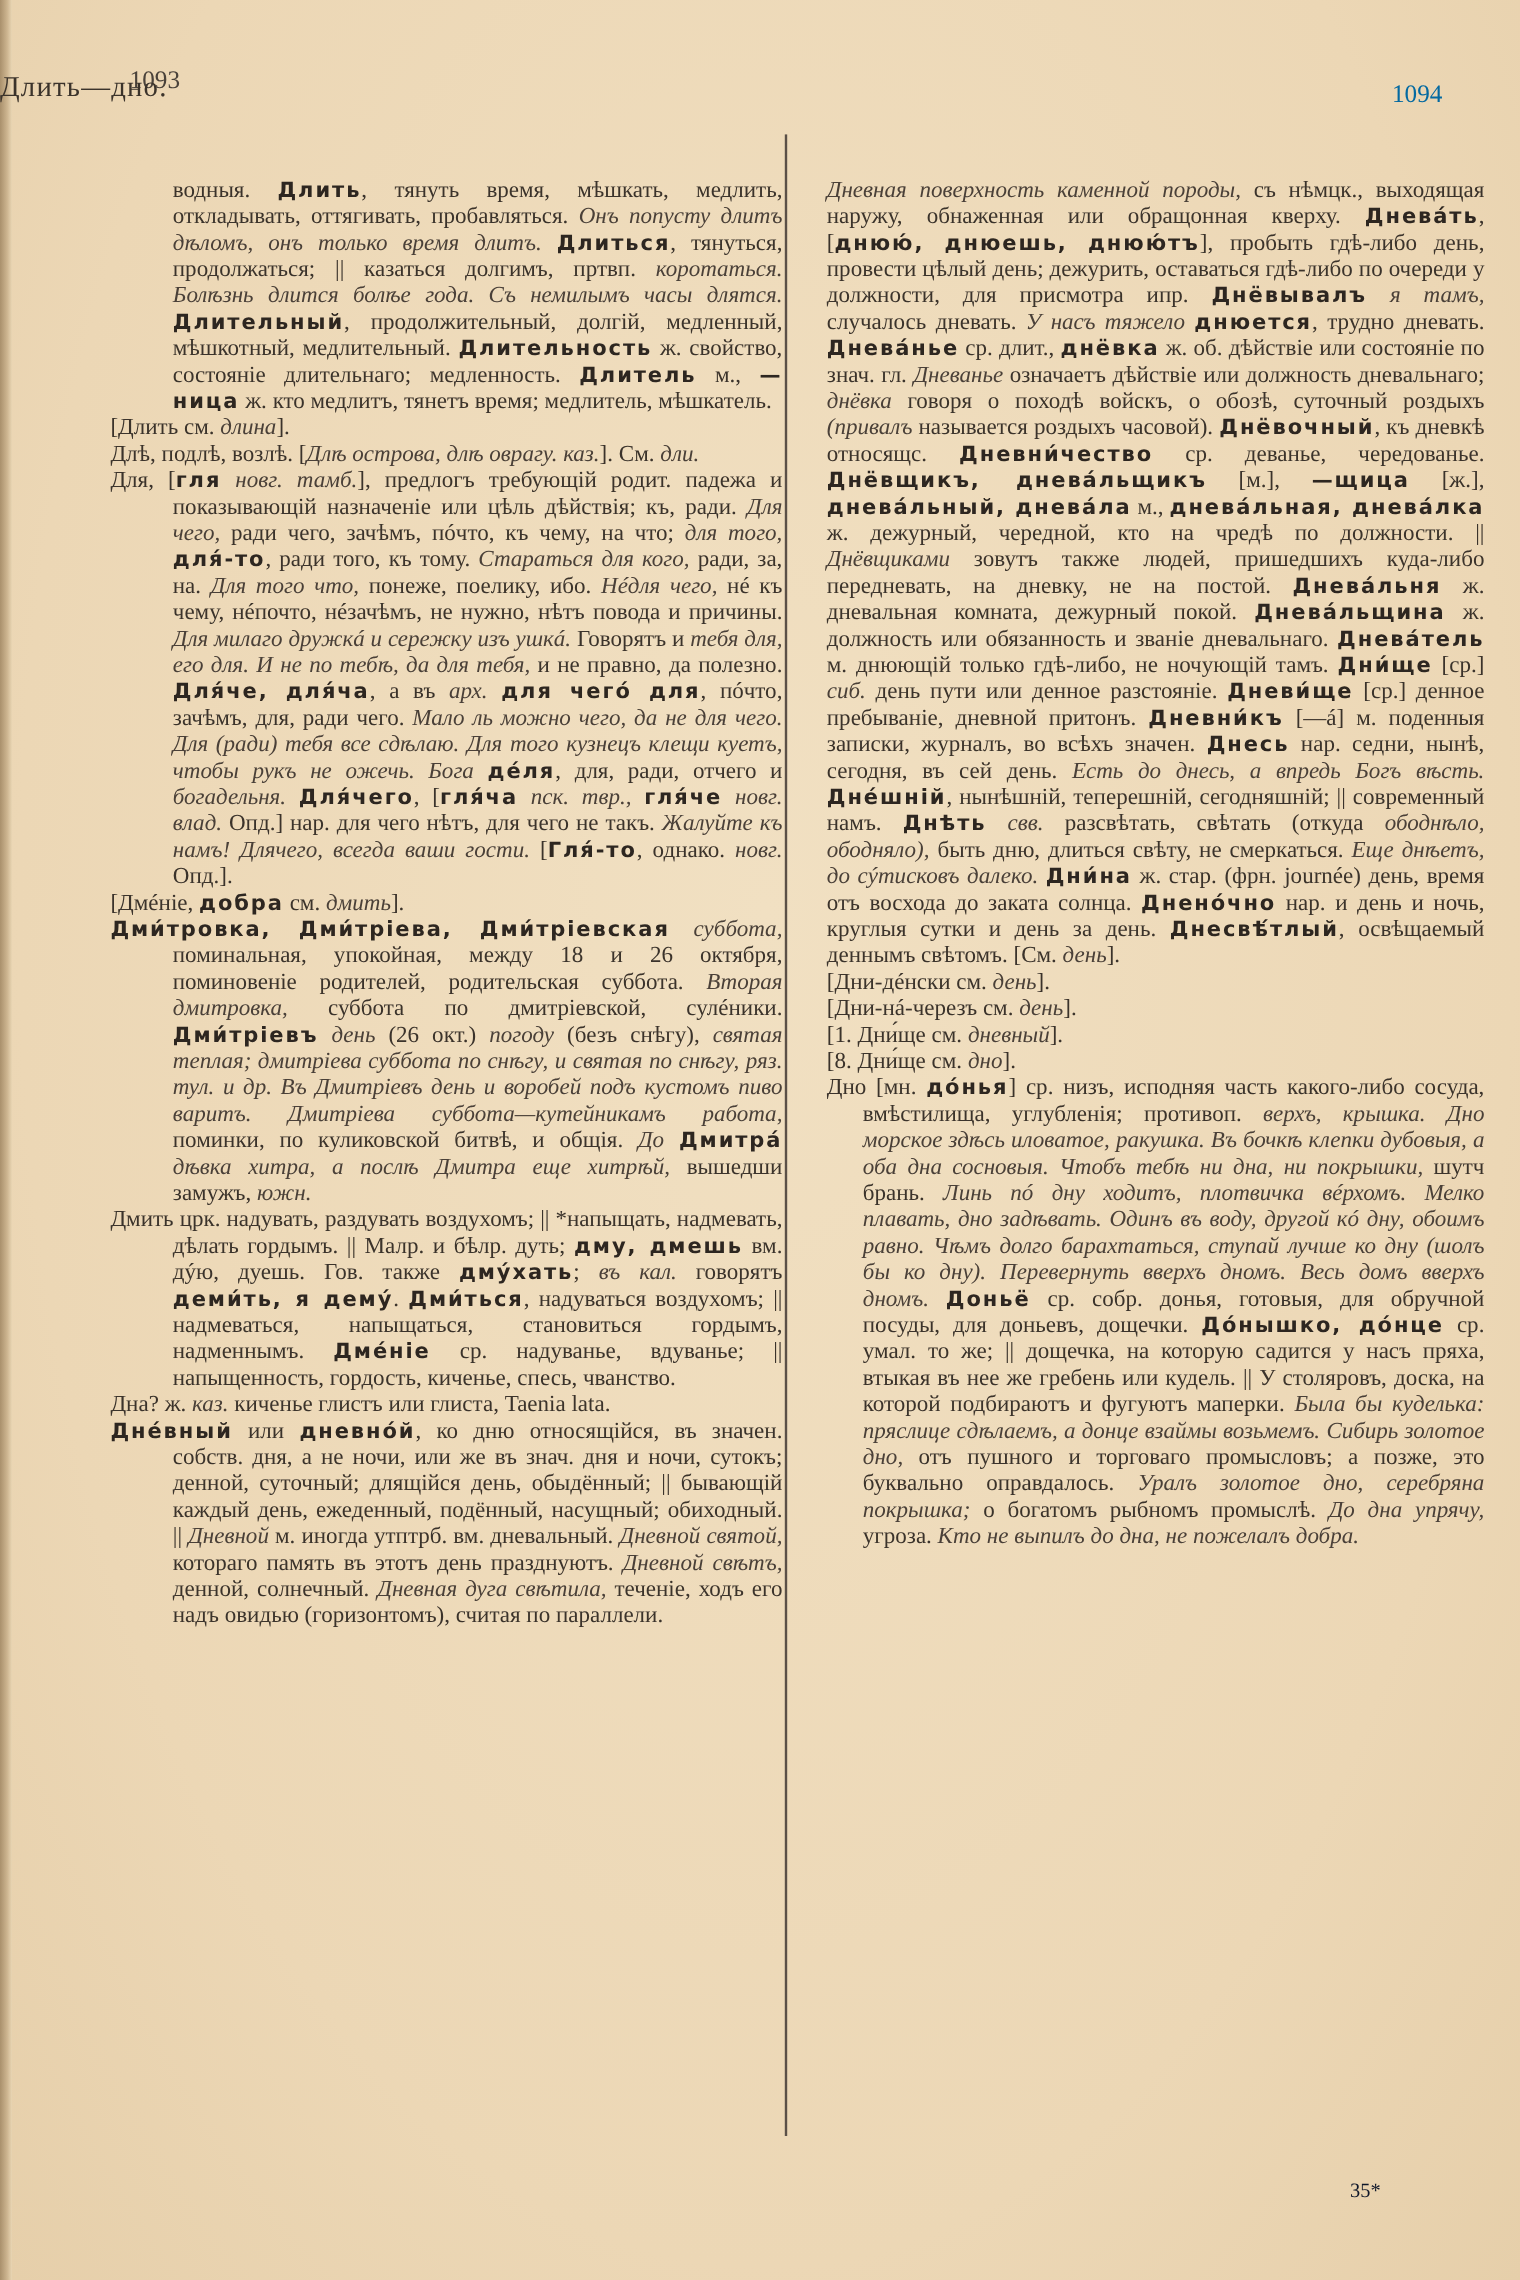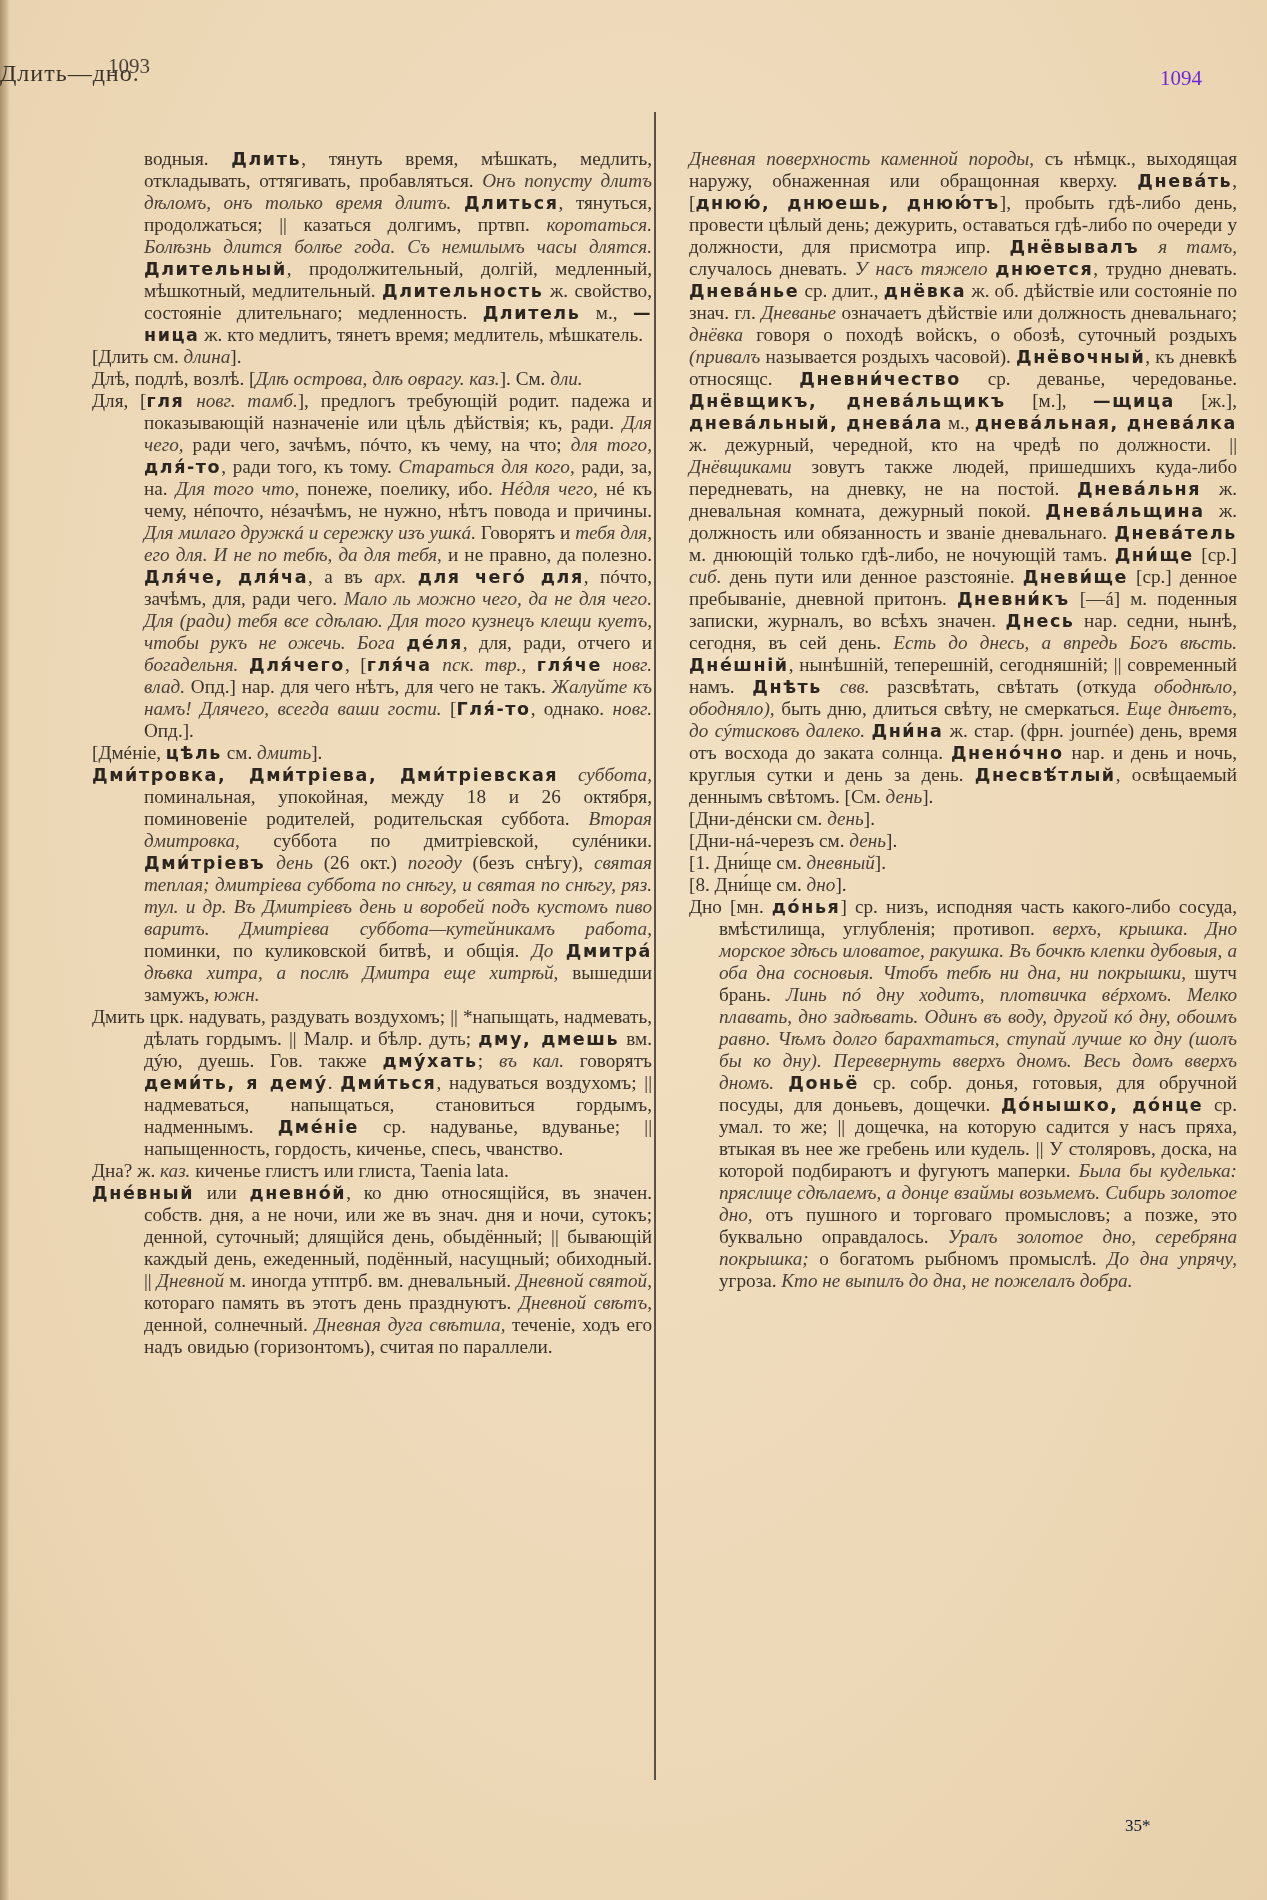--- a/index.html
+++ b/index.html
@@ -16,21 +16,21 @@
   }
   .page-bg {
     position: absolute; left: 10px; top: 0; right: 0; bottom: 0;
     background: radial-gradient(ellipse at 50% 40%, #f1e0c2 0%, #ecd7b5 70%, #e6cfaa 100%);
   }
   .running-head {
     position: absolute; top: 52px; left: 0; width: 1089px; height: 40px;
     font-family: "Liberation Serif", "DejaVu Serif", serif;
   }
   .folio-left { position: absolute; left: 108px; top: 2px; font-size: 21px; color: #4a423a; }
-  .folio-right { position: absolute; left: 1160px; top: 14px; font-size: 21px; color: #6d28d9; }
+  .folio-right { position: absolute; left: 1160px; top: 14px; font-size: 21px; color: #0369a1; }
   .head-title { position: absolute; left: 0; width: 1267px; text-align: left; top: 8px; font-size: 24px; letter-spacing: 1px; color: #3b332b; }
 
   .col {
     position: absolute; top: 110px;
     font-family: "Liberation Serif", "DejaVu Serif", serif;
     font-size: 19.2px; line-height: 22px;
     text-align: justify;
     margin-top: 38px;
   }
   .col-left { left: 92px; width: 560px; }
@@ -60,21 +60,21 @@
   <span class="folio-left">1093</span>
   <span class="head-title">Длить—дно.</span>
   <span class="folio-right">1094</span>
 </div>
 
 <div class="col col-left">
     <p class="entry cont"><span>водныя. </span><span class="hw">Длить</span><span>, тянуть время, мѣшкать, медлить, откладывать, оттягивать, пробавляться. </span><span class="it">Онъ попусту длитъ дѣломъ, онъ только время длитъ.</span><span> </span><span class="hw">Длиться</span><span>, тянуться, продолжаться; || казаться долгимъ, пртвп. </span><span class="it">коротаться. Болѣзнь длится болѣе года. Съ немилымъ часы длятся.</span><span> </span><span class="hw">Длительный</span><span>, продолжительный, долгій, медленный, мѣшкотный, медлительный. </span><span class="hw">Длительность</span><span> ж. свойство, состояніе длительнаго; медленность. </span><span class="hw">Длитель</span><span> м., </span><span class="hw">—ница</span><span> ж. кто медлитъ, тянетъ время; медлитель, мѣшкатель.</span></p>
     <p class="entry"><span>[Длить</span><span> см. </span><span class="it">длина</span><span>].</span></p>
     <p class="entry"><span>Длѣ, подлѣ, возлѣ. [</span><span class="it">Длѣ острова, длѣ оврагу. каз.</span><span>]. См. </span><span class="it">дли.</span></p>
     <p class="entry"><span>Для, [</span><span class="hw">гля</span><span> </span><span class="it">новг. тамб.</span><span>], предлогъ требующій родит. падежа и показывающій назначеніе или цѣль дѣйствія; къ, ради. </span><span class="it">Для чего,</span><span> ради чего, зачѣмъ, пóчто, къ чему, на что; </span><span class="it">для того,</span><span> </span><span class="hw">для́-то</span><span>, ради того, къ тому. </span><span class="it">Стараться для кого,</span><span> ради, за, на. </span><span class="it">Для того что,</span><span> понеже, поелику, ибо. </span><span class="it">Нéдля чего,</span><span> нé къ чему, нéпочто, нéзачѣмъ, не нужно, нѣтъ повода и причины. </span><span class="it">Для милаго дружкá и сережку изъ ушкá.</span><span> Говорятъ и </span><span class="it">тебя для, его для. И не по тебѣ, да для тебя,</span><span> и не правно, да полезно. </span><span class="hw">Для́че, для́ча</span><span>, а въ </span><span class="it">арх.</span><span> </span><span class="hw">для чегó для</span><span>, пóчто, зачѣмъ, для, ради чего. </span><span class="it">Мало ль можно чего, да не для чего. Для (ради) тебя все сдѣлаю. Для того кузнецъ клещи куетъ, чтобы рукъ не ожечь. Бога</span><span> </span><span class="hw">дéля</span><span>, для, ради, отчего и </span><span class="it">богадельня.</span><span> </span><span class="hw">Для́чего</span><span>, [</span><span class="hw">гля́ча</span><span> </span><span class="it">пск. твр.,</span><span> </span><span class="hw">гля́че</span><span> </span><span class="it">новг. влад.</span><span> Опд.] нар. для чего нѣтъ, для чего не такъ. </span><span class="it">Жалуйте къ намъ! Длячего, всегда ваши гости.</span><span> [</span><span class="hw">Гля́-то</span><span>, однако. </span><span class="it">новг.</span><span> Опд.].</span></p>
-    <p class="entry"><span>[Дмéніе, </span><span class="hw">цѣль</span><span> см. </span><span class="it">дмить</span><span>].</span></p>
+    <p class="entry"><span>[Дмéніе, </span><span class="hw">добра</span><span> см. </span><span class="it">дмить</span><span>].</span></p>
     <p class="entry"><span class="hw">Дми́тровка, Дми́тріева, Дми́тріевская</span><span> </span><span class="it">суббота,</span><span> поминальная, упокойная, между 18 и 26 октября, поминовеніе родителей, родительская суббота. </span><span class="it">Вторая дмитровка,</span><span> суббота по дмитріевской, сулéники. </span><span class="hw">Дми́тріевъ</span><span> </span><span class="it">день</span><span> (26 окт.) </span><span class="it">погоду</span><span> (безъ снѣгу), </span><span class="it">святая теплая; дмитріева суббота по снѣгу, и святая по снѣгу, ряз. тул. и др. Въ Дмитріевъ день и воробей подъ кустомъ пиво варитъ. Дмитріева суббота—кутейникамъ работа,</span><span> поминки, по куликовской битвѣ, и общія. </span><span class="it">До</span><span> </span><span class="hw">Дмитрá</span><span> </span><span class="it">дѣвка хитра, а послѣ Дмитра еще хитрѣй,</span><span> вышедши замужъ, </span><span class="it">южн.</span></p>
     <p class="entry"><span>Дмить</span><span> црк. надувать, раздувать воздухомъ; || *напыщать, надмевать, дѣлать гордымъ. || Малр. и бѣлр. дуть; </span><span class="hw">дму, дмешь</span><span> вм. дýю, дуешь. Гов. также </span><span class="hw">дмýхать</span><span>; </span><span class="it">въ кал.</span><span> говорятъ </span><span class="hw">деми́ть, я демý</span><span>. </span><span class="hw">Дми́ться</span><span>, надуваться воздухомъ; || надмеваться, напыщаться, становиться гордымъ, надменнымъ. </span><span class="hw">Дмéніе</span><span> ср. надуванье, вдуванье; || напыщенность, гордость, киченье, спесь, чванство.</span></p>
     <p class="entry"><span>Дна?</span><span> ж. </span><span class="it">каз.</span><span> киченье глистъ или глиста, Taenia lata.</span></p>
     <p class="entry"><span class="hw">Днéвный</span><span> или </span><span class="hw">дневнóй</span><span>, ко дню относящійся, въ значен. собств. дня, а не ночи, или же въ знач. дня и ночи, сутокъ; денной, суточный; длящійся день, обыдённый; || бывающій каждый день, ежеденный, подённый, насущный; обиходный. || </span><span class="it">Дневной</span><span> м. иногда утптрб. вм. дневальный. </span><span class="it">Дневной святой,</span><span> котораго память въ этотъ день празднуютъ. </span><span class="it">Дневной свѣтъ,</span><span> денной, солнечный. </span><span class="it">Дневная дуга свѣтила,</span><span> теченіе, ходъ его надъ овидью (горизонтомъ), считая по параллели.</span></p>
   </div>
 <div class="col-rule"></div>
 <div class="col col-right">
     <p class="entry cont"><span class="it">Дневная поверхность каменной породы,</span><span> съ нѣмцк., выходящая наружу, обнаженная или обращонная кверху. </span><span class="hw">Днева́ть</span><span>, [</span><span class="hw">днюю́, днюешь, днюю́тъ</span><span>], пробыть гдѣ-либо день, провести цѣлый день; дежурить, оставаться гдѣ-либо по очереди у должности, для присмотра ипр. </span><span class="hw">Днёвывалъ</span><span> </span><span class="it">я тамъ,</span><span> случалось дневать. </span><span class="it">У насъ тяжело</span><span> </span><span class="hw">днюется</span><span>, трудно дневать. </span><span class="hw">Днева́нье</span><span> ср. длит., </span><span class="hw">днёвка</span><span> ж. об. дѣйствіе или состояніе по знач. гл. </span><span class="it">Дневанье</span><span> означаетъ дѣйствіе или должность дневальнаго; </span><span class="it">днёвка</span><span> говоря о походѣ войскъ, о обозѣ, суточный роздыхъ </span><span class="it">(привалъ</span><span> называется роздыхъ часовой). </span><span class="hw">Днёвочный</span><span>, къ дневкѣ относящс. </span><span class="hw">Дневни́чество</span><span> ср. деванье, чередованье. </span><span class="hw">Днёвщикъ, днева́льщикъ</span><span> [м.], </span><span class="hw">—щица</span><span> [ж.], </span><span class="hw">днева́льный, днева́ла</span><span> м., </span><span class="hw">днева́льная, днева́лка</span><span> ж. дежурный, чередной, кто на чредѣ по должности. || </span><span class="it">Днёвщиками</span><span> зовутъ также людей, пришедшихъ куда-либо передневать, на дневку, не на постой. </span><span class="hw">Днева́льня</span><span> ж. дневальная комната, дежурный покой. </span><span class="hw">Днева́льщина</span><span> ж. должность или обязанность и званіе дневальнаго. </span><span class="hw">Днева́тель</span><span> м. днюющій только гдѣ-либо, не ночующій тамъ. </span><span class="hw">Дни́ще</span><span> [ср.] </span><span class="it">сиб.</span><span> день пути или денное разстояніе. </span><span class="hw">Дневи́ще</span><span> [ср.] денное пребываніе, дневной притонъ. </span><span class="hw">Дневни́къ</span><span> [—á] м. поденныя записки, журналъ, во всѣхъ значен. </span><span class="hw">Днесь</span><span> нар. седни, нынѣ, сегодня, въ сей день. </span><span class="it">Есть до днесь, а впредь Богъ вѣсть.</span><span> </span><span class="hw">Днéшній</span><span>, нынѣшній, теперешній, сегодняшній; || современный намъ. </span><span class="hw">Днѣть</span><span> </span><span class="it">свв.</span><span> разсвѣтать, свѣтать (откуда </span><span class="it">ободнѣло, ободняло),</span><span> быть дню, длиться свѣту, не смеркаться. </span><span class="it">Еще днѣетъ, до сýтисковъ далеко.</span><span> </span><span class="hw">Дни́на</span><span> ж. стар. (фрн. journée) день, время отъ восхода до заката солнца. </span><span class="hw">Дненóчно</span><span> нар. и день и ночь, круглыя сутки и день за день. </span><span class="hw">Днесвѣ́тлый</span><span>, освѣщаемый деннымъ свѣтомъ. [См. </span><span class="it">день</span><span>].</span></p>
     <p class="entry"><span>[Дни-дéнски</span><span> см. </span><span class="it">день</span><span>].</span></p>
     <p class="entry"><span>[Дни-нá-черезъ</span><span> см. </span><span class="it">день</span><span>].</span></p>

